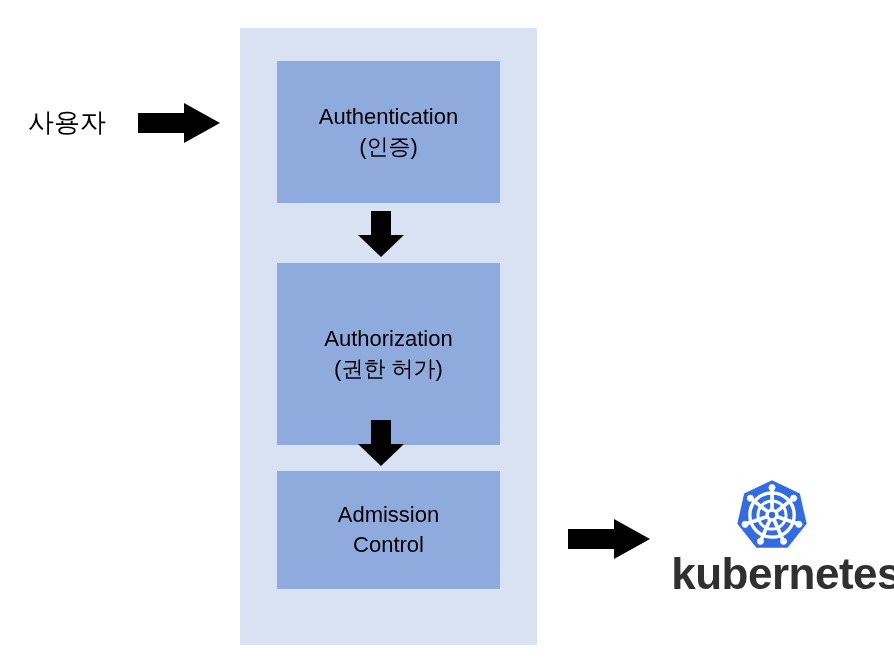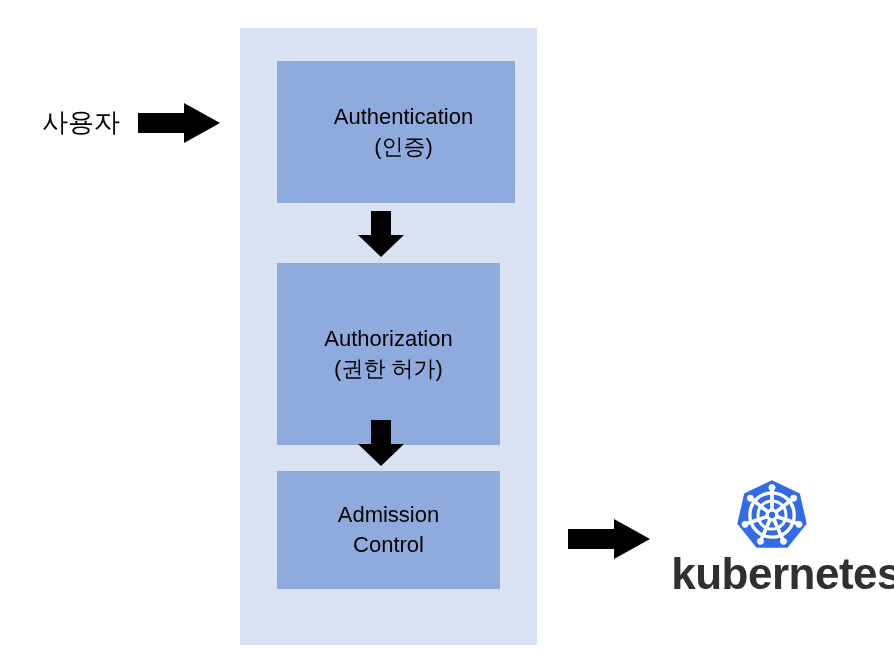--- a/index.html
+++ b/index.html
@@ -19,21 +19,21 @@
   #user-label {
     position: absolute;
     left: 28px;
     top: 104px;
     width: 92px;
     height: 36px;
     line-height: 36px;
     font-size: 26px;
     color: #000000;
     white-space: nowrap;
-    text-align: right;
+    text-align: left;
   }
 
   
   .arrow-right {
     position: absolute;
     background: #000000;
   }
   .arrow-right .shaft {
     position: absolute;
     left: 0;
@@ -118,21 +118,21 @@
     justify-content: center;
     text-align: center;
   }
   .stage-label {
     font-size: 22px;
     line-height: 30px;
     color: #000000;
     white-space: pre-line;
   }
 
-  #stage-box-0 { top: 33px;  height: 142px; padding-left: 15px; }
+  #stage-box-0 { top: 33px;  height: 142px; }
   #stage-box-1 { top: 235px; height: 182px; }
   #stage-box-2 { top: 443px; height: 118px; }
 
   .arrow-down {
     position: absolute;
     left: 118px;
     width: 46px;
     height: 46px;
   }
   .arrow-down .shaft {

